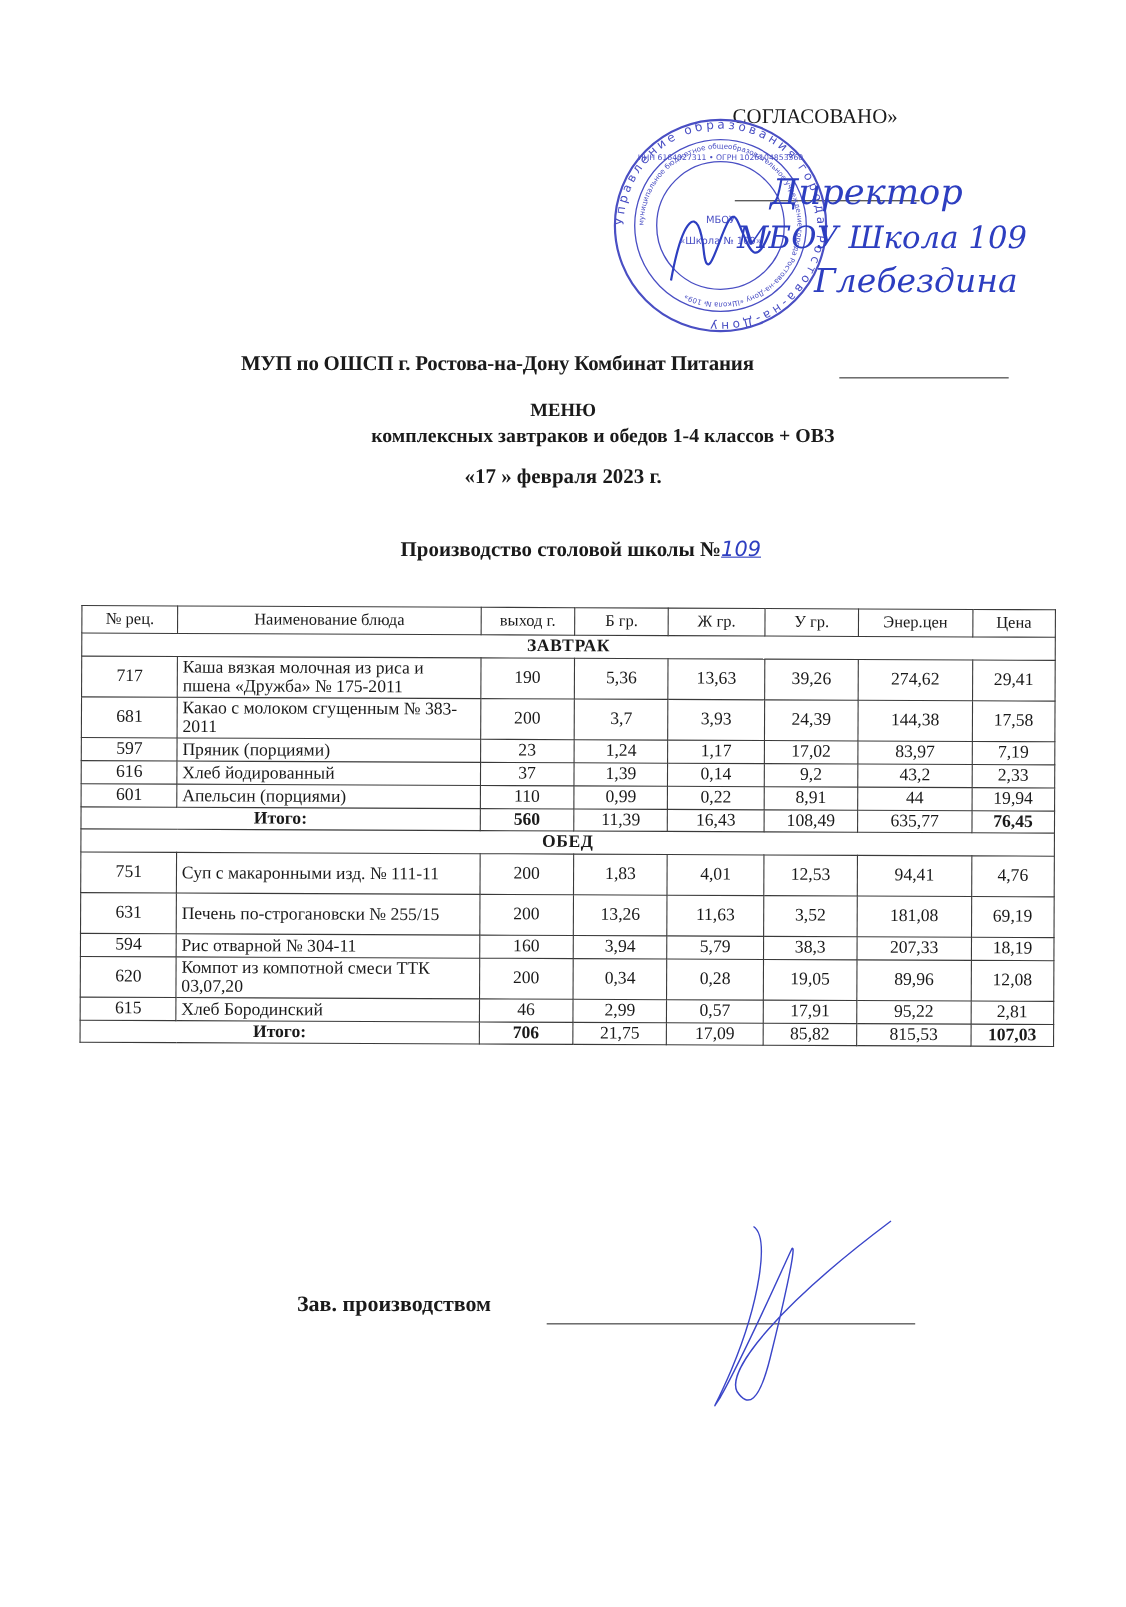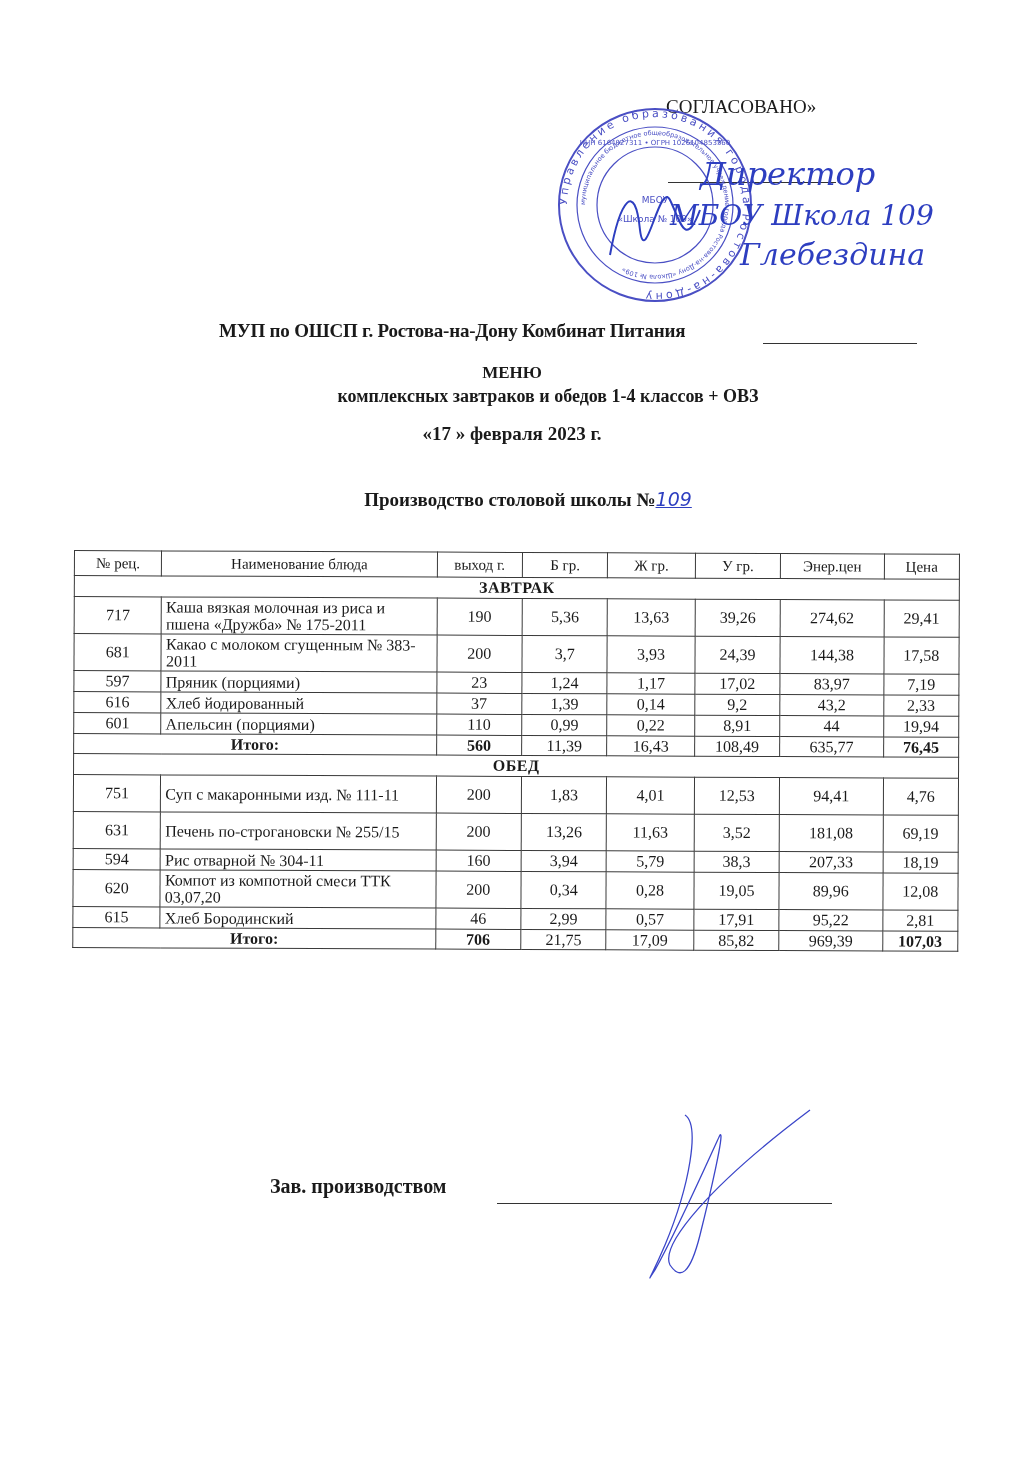--- a/index.html
+++ b/index.html
@@ -215,21 +215,21 @@
         <td class="num">17,91</td>
         <td class="num">95,22</td>
         <td class="num">2,81</td>
       </tr>
       <tr class="total">
         <td colspan="2" class="label">Итого:</td>
         <td class="num bold">706</td>
         <td class="num">21,75</td>
         <td class="num">17,09</td>
         <td class="num">85,82</td>
-        <td class="num">969,39</td>
+        <td class="num">815,53</td>
         <td class="num bold">107,03</td>
       </tr>
     </tbody>
 </table>
 
 <div class="abs sig-label">Зав. производством</div>
 <div class="abs sig-line"></div>
 <svg class="abs sig-manager" viewBox="0 0 260 180">
   <path d="M125,10 C140,20 130,80 105,140 C90,175 85,180 95,165 C120,120 155,40 160,30 C165,25 150,90 140,130 C130,170 120,175 110,160 C100,140 150,80 250,5" fill="none" stroke="#3b46c9" stroke-width="1.3"></path>
 </svg>

